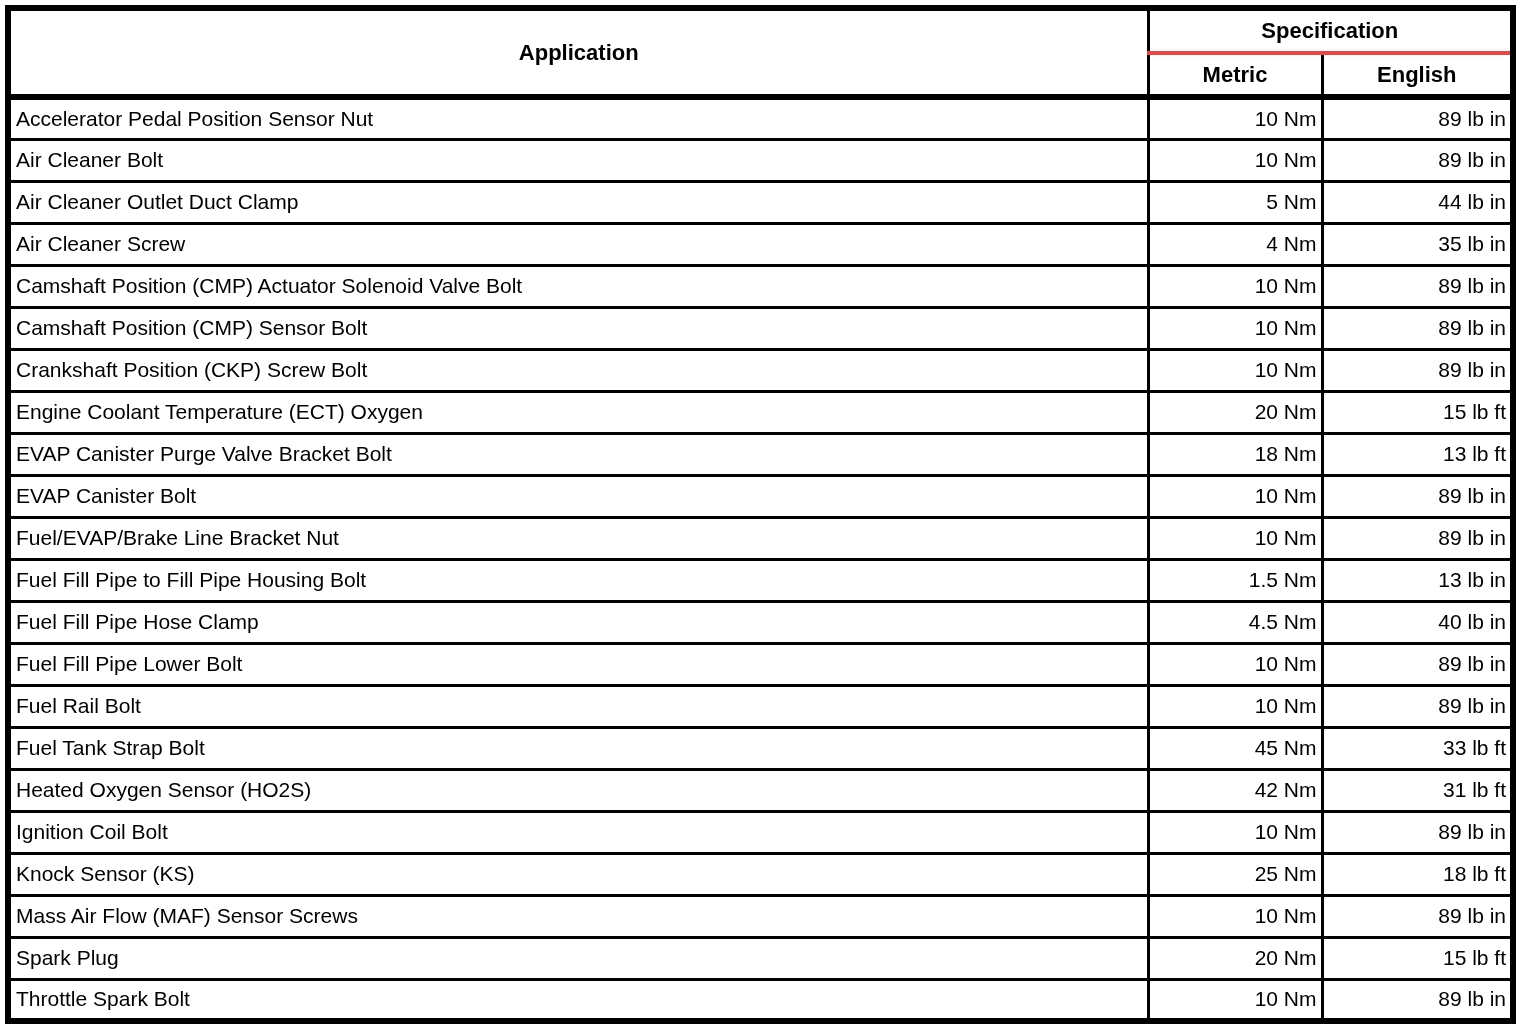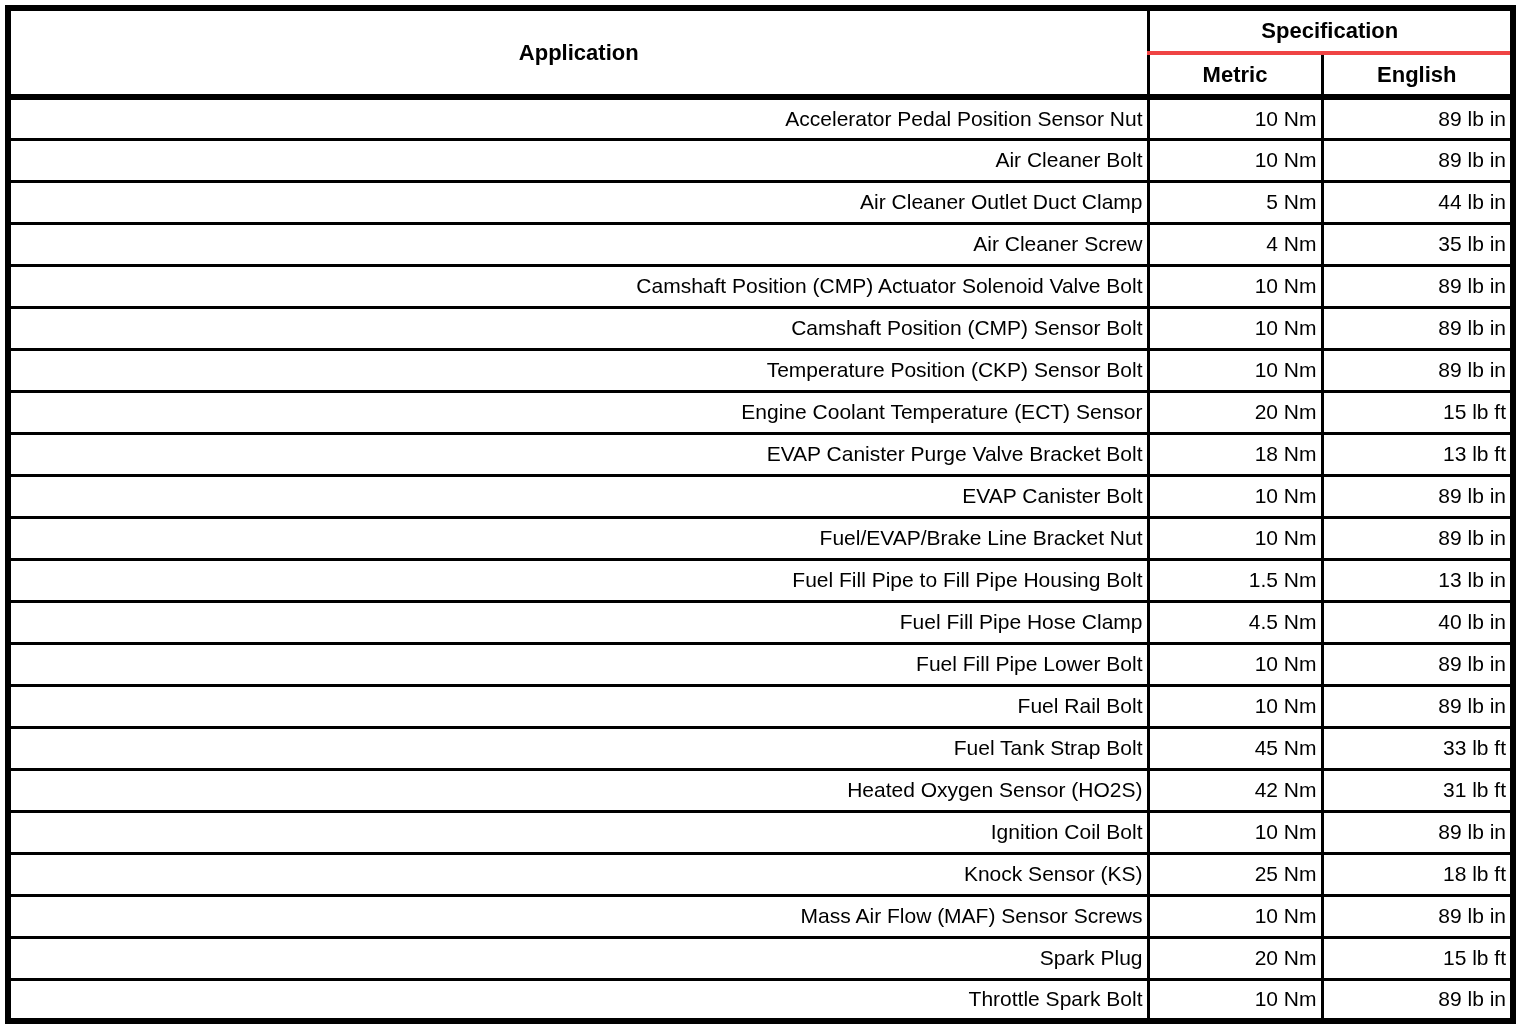--- a/index.html
+++ b/index.html
@@ -54,21 +54,21 @@
   
   th.app-h, th.sub-h {
     border-bottom: 6px solid #000000;
   }
   tbody tr { height: 42px; }
   tbody td {
     font-size: 21px;
     font-weight: normal;
   }
   td.app {
-    text-align: right;
+    text-align: left;
     padding: 0 4px 0 5px;
   }
   td.val {
     text-align: right;
     padding: 0 4px;
   }
 </style>
 </head>
 <body>
 
@@ -114,26 +114,26 @@
         <td class="app">Camshaft Position (CMP) Actuator Solenoid Valve Bolt</td>
         <td class="val">10 Nm</td>
         <td class="val">89 lb in</td>
       </tr>
       <tr>
         <td class="app">Camshaft Position (CMP) Sensor Bolt</td>
         <td class="val">10 Nm</td>
         <td class="val">89 lb in</td>
       </tr>
       <tr>
-        <td class="app">Temperature Position (CKP) Sensor Bolt</td>
-        <td class="val">10 Nm</td>
-        <td class="val">89 lb in</td>
-      </tr>
-      <tr>
-        <td class="app">Engine Coolant Temperature (ECT) Sensor</td>
+        <td class="app">Crankshaft Position (CKP) Screw Bolt</td>
+        <td class="val">10 Nm</td>
+        <td class="val">89 lb in</td>
+      </tr>
+      <tr>
+        <td class="app">Engine Coolant Temperature (ECT) Oxygen</td>
         <td class="val">20 Nm</td>
         <td class="val">15 lb ft</td>
       </tr>
       <tr>
         <td class="app">EVAP Canister Purge Valve Bracket Bolt</td>
         <td class="val">18 Nm</td>
         <td class="val">13 lb ft</td>
       </tr>
       <tr>
         <td class="app">EVAP Canister Bolt</td>

